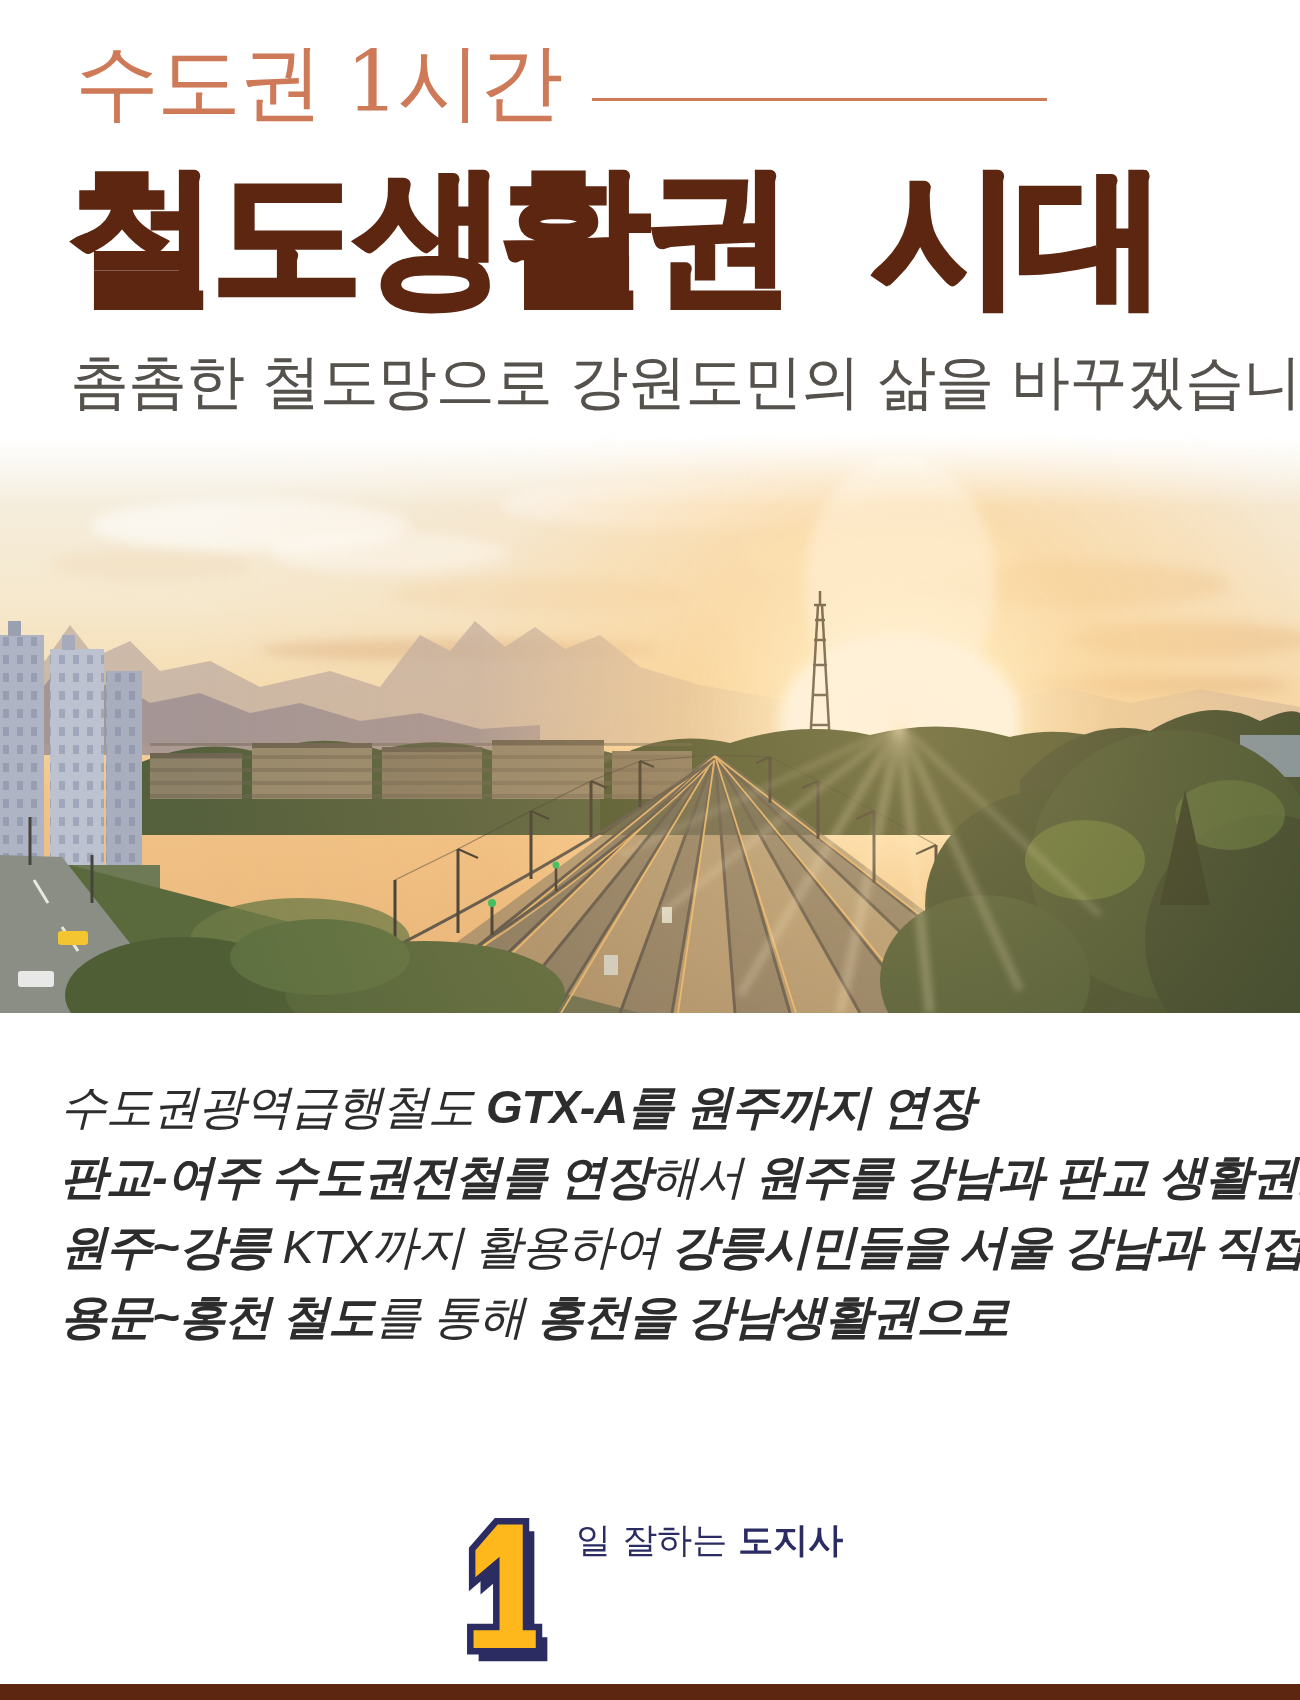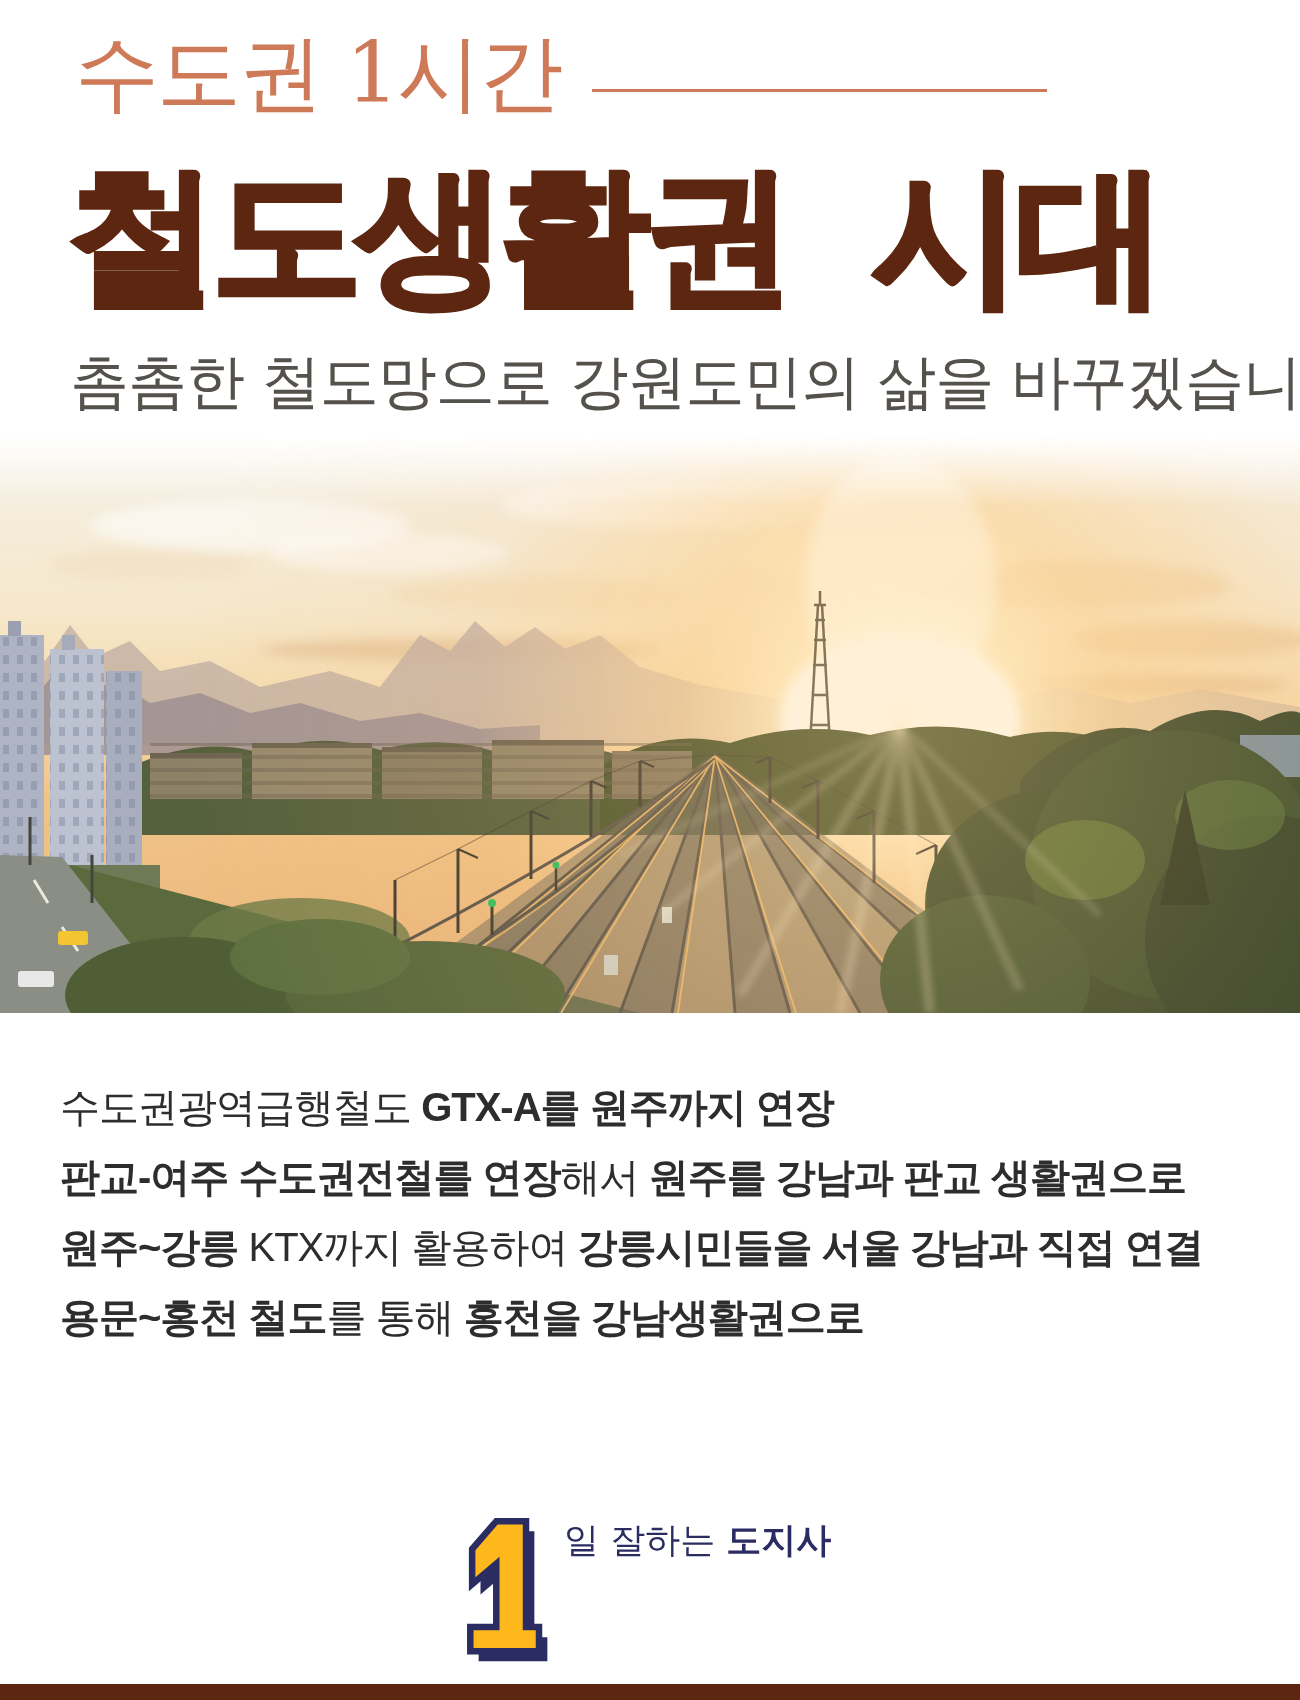--- a/index.html
+++ b/index.html
@@ -1,21 +1,21 @@
 <!DOCTYPE html>
 <html><head>
 <meta charset="utf-8">
 <style>
   html,body{margin:0;padding:0;}
   body{
     width:1300px;height:1700px;position:relative;background:#ffffff;
     font-family:"Liberation Sans",sans-serif;overflow:hidden;
   }
   
-  .eyebrow-row{position:absolute;left:75px;top:23px;width:1160px;height:100px;}
+  .eyebrow-row{position:absolute;left:75px;top:32px;width:1160px;height:100px;}
   .eyebrow-text{
     font-family:"DejaVu Serif","Liberation Serif",serif;
     font-size:84px;line-height:100px;color:#CE7A58;letter-spacing:-2px;
   }
   .eyebrow-rule{
     position:absolute;left:517px;top:66px;width:455px;height:0;
     border-top:3px solid #CE7A58;
   }
   .page-title{
     position:absolute;left:68px;top:152px;width:1180px;
@@ -26,27 +26,27 @@
   .page-subtitle{
     position:absolute;left:70px;top:342px;width:1180px;
     font-family:"DejaVu Serif","Liberation Serif",serif;
     font-size:59px;line-height:80px;color:#55514C;letter-spacing:-1px;white-space:nowrap;
   }
   
   .hero{position:absolute;left:0;top:435px;width:1300px;height:578px;}
   .hero svg{display:block;width:1300px;height:578px;}
   
   .body-text{position:absolute;left:60px;top:1072px;width:1220px;}
-  .bline{height:70px;line-height:70px;font-size:40px;color:#2D2D2D;white-space:nowrap;letter-spacing:-1px;}
+  .bline{height:70px;line-height:70px;font-size:47px;color:#2D2D2D;white-space:nowrap;letter-spacing:-1px;font-style:italic;}
   .seg-r{font-weight:400;}
   .seg-b{font-weight:800;}
   
   .logo{position:absolute;left:448px;top:1505px;height:170px;display:flex;align-items:flex-start;}
   .logo-number{width:104px;height:166px;flex:0 0 auto;}
-  .logo-col{margin-left:12px;padding-top:14px;text-align:center;}
+  .logo-col{margin-left:24px;padding-top:14px;text-align:center;}
   .logo-tagline{
     font-family:"DejaVu Serif","Liberation Serif",serif;
     font-size:35px;line-height:42px;color:#2B2C62;white-space:nowrap;
   }
   .logo-tagline .tg-b{font-weight:700;}
   .logo-name{
     font-size:92px;line-height:96px;font-weight:900;color:#2B2C62;
     letter-spacing:-3px;margin-top:2px;white-space:nowrap;
     -webkit-text-stroke:2px #2B2C62;
   }

